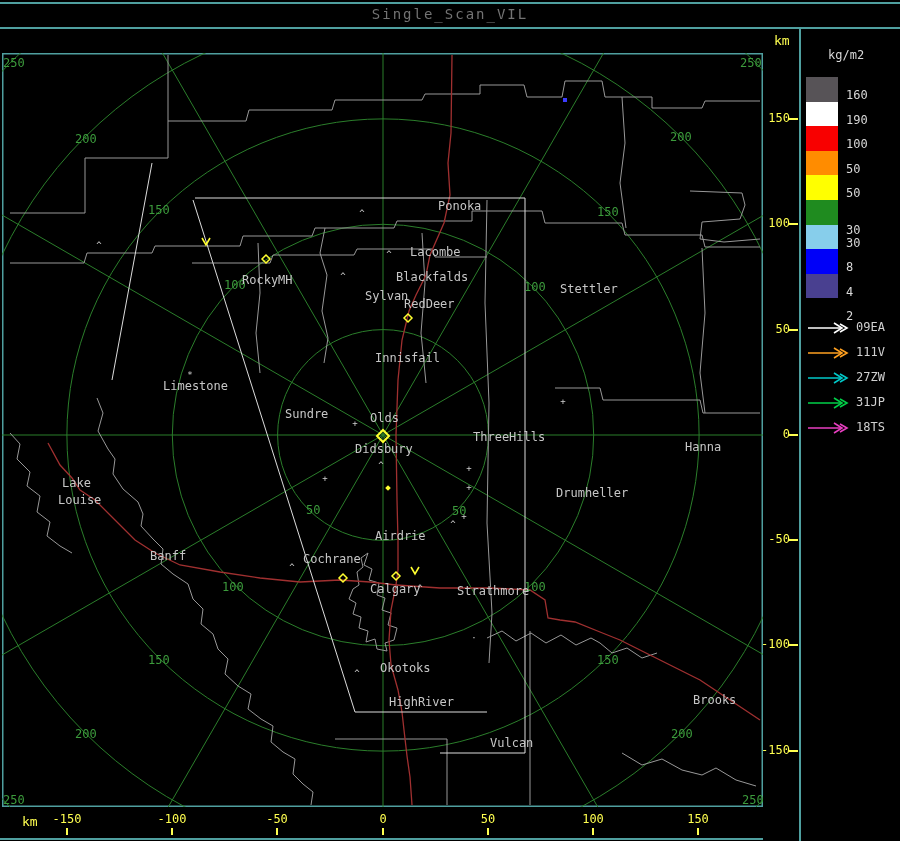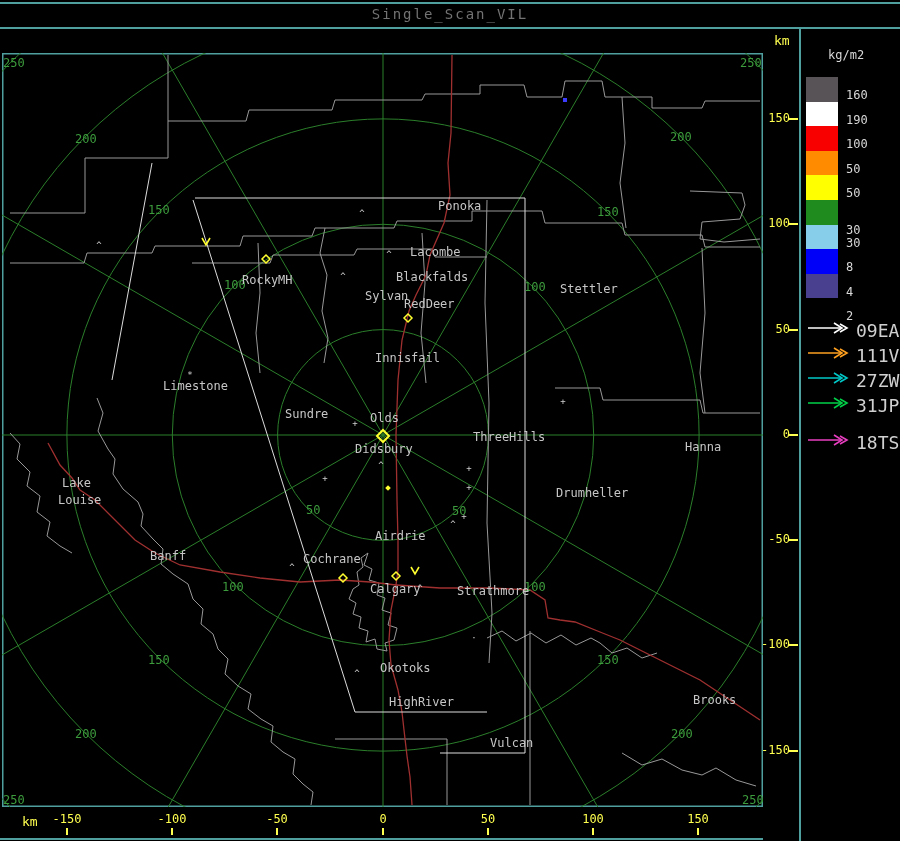--- a/index.html
+++ b/index.html
@@ -15,21 +15,21 @@
   .btick-label{position:absolute;top:812px;width:60px;margin-left:-30px;text-align:center;
                color:#ffff50;font-size:12px;}
   .btick{position:absolute;top:828px;width:2px;height:7px;background:#ffff50;}
   .rtick-label{position:absolute;left:748px;width:42px;text-align:right;color:#ffff50;font-size:12px;}
   .rtick{position:absolute;left:789px;width:9px;height:2px;background:#ffff50;}
   #kgm2{position:absolute;top:48px;left:828px;color:#d8d8d8;font-size:12px;}
   .swatch{position:absolute;left:806px;width:32px;}
   .swatch-label{position:absolute;left:846px;color:#d8d8d8;font-size:12px;line-height:12px;margin-top:16px;}
   .radar-row{position:absolute;left:806px;width:94px;height:20px;}
   .radar-row svg{position:absolute;left:0;top:2px;}
-  .radar-id{position:absolute;left:50px;top:2px;color:#d0d0d0;font-size:18px;}
+  .radar-id{position:absolute;left:50px;top:2px;color:#d0d0d0;font-size:12px;}
 </style>
 </head>
 <body>
 
 <div id="screen">
   <div class="teal" style="left:0;top:2px;width:900px;height:2px"></div>
   <div id="title">Single_Scan_VIL</div>
   <div class="teal" style="left:0;top:27px;width:900px;height:2px"></div>
 
   <div id="km-right">km</div>
@@ -232,21 +232,21 @@
       <span class="radar-id">27ZW</span>
     </div>
     <div class="radar-row" style="top:393px">
       <svg width="46" height="16">
         <line x1="2" y1="8" x2="36" y2="8" stroke="#00d048" stroke-width="1.6"></line>
         <polyline points="28,3 36,8 28,13" fill="none" stroke="#00d048" stroke-width="1.6"></polyline>
         <polyline points="34,4 41,8 34,12" fill="none" stroke="#00d048" stroke-width="1.6"></polyline>
       </svg>
       <span class="radar-id">31JP</span>
     </div>
-    <div class="radar-row" style="top:430px">
+    <div class="radar-row" style="top:418px">
       <svg width="46" height="16">
         <line x1="2" y1="8" x2="36" y2="8" stroke="#e83fc0" stroke-width="1.6"></line>
         <polyline points="28,3 36,8 28,13" fill="none" stroke="#e83fc0" stroke-width="1.6"></polyline>
         <polyline points="34,4 41,8 34,12" fill="none" stroke="#e83fc0" stroke-width="1.6"></polyline>
       </svg>
       <span class="radar-id">18TS</span>
     </div>
   </div>
 
 </body></html>

